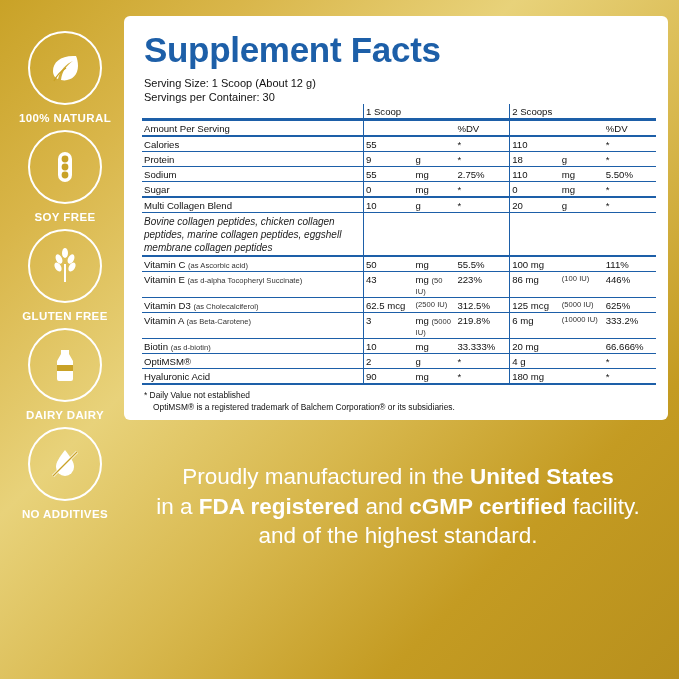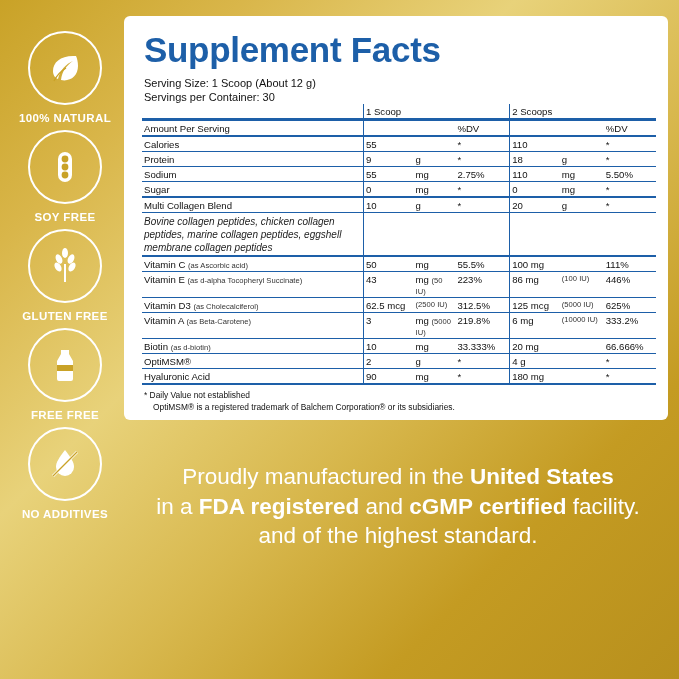--- a/index.html
+++ b/index.html
@@ -201,21 +201,21 @@
 
   <div class="badge">
     <div class="badge-circle">
       <span>
         <svg width="40" height="40" viewBox="0 0 40 40">
           <path d="M16 5h8v4l4 7v18a2 2 0 0 1-2 2H14a2 2 0 0 1-2-2V16l4-7V5z" fill="#ffffff"></path>
           <rect x="12" y="20" width="16" height="6" fill="#c9a227"></rect>
         </svg>
       </span>
     </div>
-    <div class="badge-label">FREE FREE</div>
+    <div class="badge-label">DAIRY DAIRY</div>
   </div>
 
   <div class="badge">
     <div class="badge-circle">
       <span>
         <svg width="40" height="40" viewBox="0 0 40 40">
           <path d="M20 6c6 8 9 12 9 17a9 9 0 0 1-18 0c0-5 3-9 9-17z" fill="#ffffff"></path>
           <line x1="8" y1="32" x2="32" y2="8" stroke="#ffffff" stroke-width="2.6"></line>
           <line x1="8" y1="32" x2="32" y2="8" stroke="#c9a227" stroke-width="1.2"></line>
         </svg>

